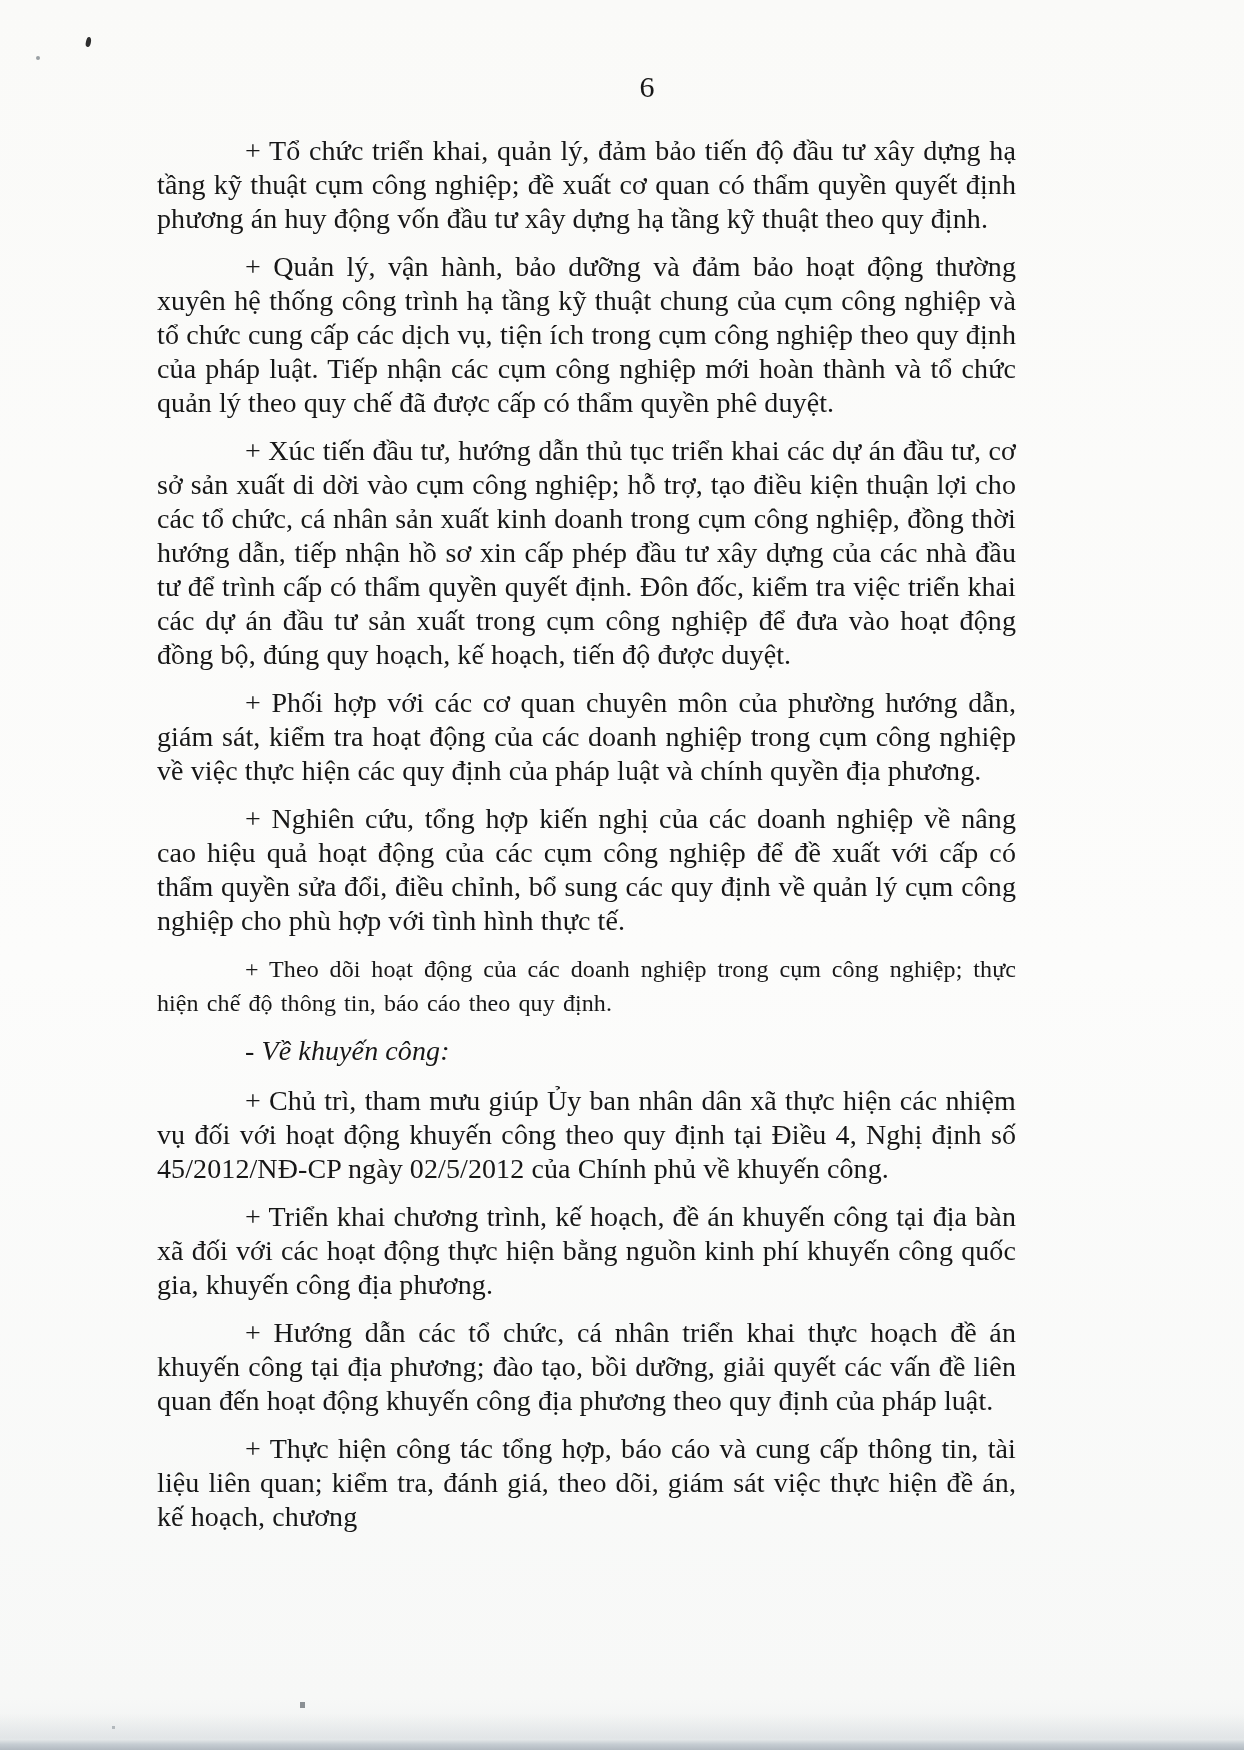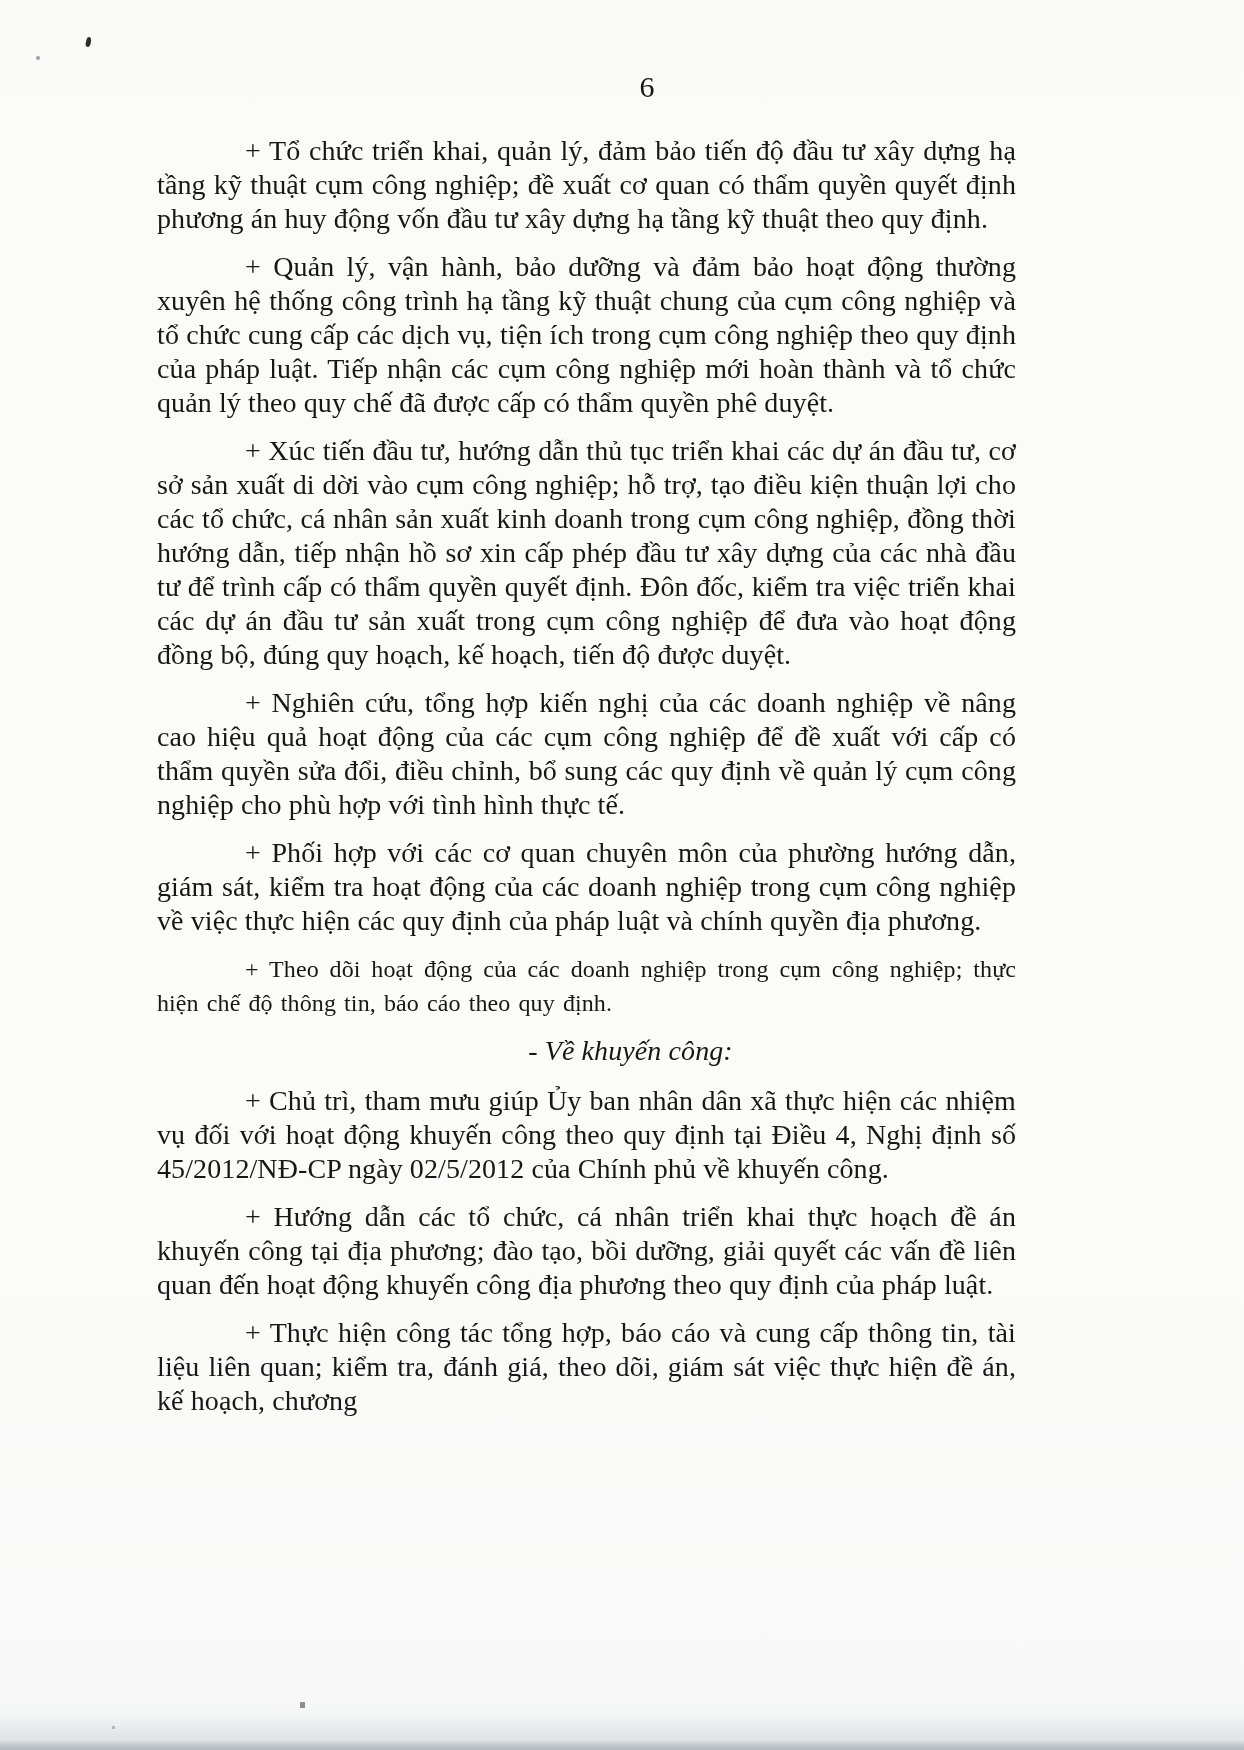--- a/index.html
+++ b/index.html
@@ -41,21 +41,21 @@
     text-align: justify;
     text-indent: 88px;
     letter-spacing: 0.1px;
   }
   .para.sm {
     font-size: 24px;
     word-spacing: 2px;
   }
   .para.head {
     font-style: italic;
-    text-align: center;
+    text-align: left;
     margin-bottom: 16px;
   }
   .speck {
     position: absolute;
     background: #2e2e2e;
   }
   .speck.s1 {
     left: 86px; top: 37px;
     width: 5px; height: 10px;
     border-radius: 40% 60% 50% 50%;
@@ -94,25 +94,26 @@
 <body>
 
 <div class="page">
 
   <div class="page-number">6</div>
 
   <div class="content">
     <p class="para">+ Tổ chức triển khai, quản lý, đảm bảo tiến độ đầu tư xây dựng hạ tầng kỹ thuật cụm công nghiệp; đề xuất cơ quan có thẩm quyền quyết định phương án huy động vốn đầu tư xây dựng hạ tầng kỹ thuật theo quy định.</p>
     <p class="para">+ Quản lý, vận hành, bảo dưỡng và đảm bảo hoạt động thường xuyên hệ thống công trình hạ tầng kỹ thuật chung của cụm công nghiệp và tổ chức cung cấp các dịch vụ, tiện ích trong cụm công nghiệp theo quy định của pháp luật. Tiếp nhận các cụm công nghiệp mới hoàn thành và tổ chức quản lý theo quy chế đã được cấp có thẩm quyền phê duyệt.</p>
     <p class="para">+ Xúc tiến đầu tư, hướng dẫn thủ tục triển khai các dự án đầu tư, cơ sở sản xuất di dời vào cụm công nghiệp; hỗ trợ, tạo điều kiện thuận lợi cho các tổ chức, cá nhân sản xuất kinh doanh trong cụm công nghiệp, đồng thời hướng dẫn, tiếp nhận hồ sơ xin cấp phép đầu tư xây dựng của các nhà đầu tư để trình cấp có thẩm quyền quyết định. Đôn đốc, kiểm tra việc triển khai các dự án đầu tư sản xuất trong cụm công nghiệp để đưa vào hoạt động đồng bộ, đúng quy hoạch, kế hoạch, tiến độ được duyệt.</p>
+    <p class="para">+ Phối hợp với các cơ quan chuyên môn của phường hướng dẫn, giám sát, kiểm tra hoạt động của các doanh nghiệp trong cụm công nghiệp về việc thực hiện các quy định của pháp luật và chính quyền địa phương.</p>
     <p class="para">+ Nghiên cứu, tổng hợp kiến nghị của các doanh nghiệp về nâng cao hiệu quả hoạt động của các cụm công nghiệp để đề xuất với cấp có thẩm quyền sửa đổi, điều chỉnh, bổ sung các quy định về quản lý cụm công nghiệp cho phù hợp với tình hình thực tế.</p>
-    <p class="para">+ Phối hợp với các cơ quan chuyên môn của phường hướng dẫn, giám sát, kiểm tra hoạt động của các doanh nghiệp trong cụm công nghiệp về việc thực hiện các quy định của pháp luật và chính quyền địa phương.</p>
     <p class="para sm">+ Theo dõi hoạt động của các doanh nghiệp trong cụm công nghiệp; thực hiện chế độ thông tin, báo cáo theo quy định.</p>
     <p class="para head">- Về khuyến công:</p>
     <p class="para">+ Chủ trì, tham mưu giúp Ủy ban nhân dân xã thực hiện các nhiệm vụ đối với hoạt động khuyến công theo quy định tại Điều 4, Nghị định số 45/2012/NĐ-CP ngày 02/5/2012 của Chính phủ về khuyến công.</p>
+    <p class="para">+ Triển khai chương trình, kế hoạch, đề án khuyến công tại địa bàn xã đối với các hoạt động thực hiện bằng nguồn kinh phí khuyến công quốc gia, khuyến công địa phương.</p>
     <p class="para">+ Hướng dẫn các tổ chức, cá nhân triển khai thực hoạch đề án khuyến công tại địa phương; đào tạo, bồi dưỡng, giải quyết các vấn đề liên quan đến hoạt động khuyến công địa phương theo quy định của pháp luật.</p>
     <p class="para">+ Thực hiện công tác tổng hợp, báo cáo và cung cấp thông tin, tài liệu liên quan; kiểm tra, đánh giá, theo dõi, giám sát việc thực hiện đề án, kế hoạch, chương</p>
   </div>
 
   <span class="speck s1"></span>
   <span class="speck s2"></span>
   <span class="speck s3"></span>
   <span class="speck s4"></span>
 
   <div class="bottom-shade"></div>

